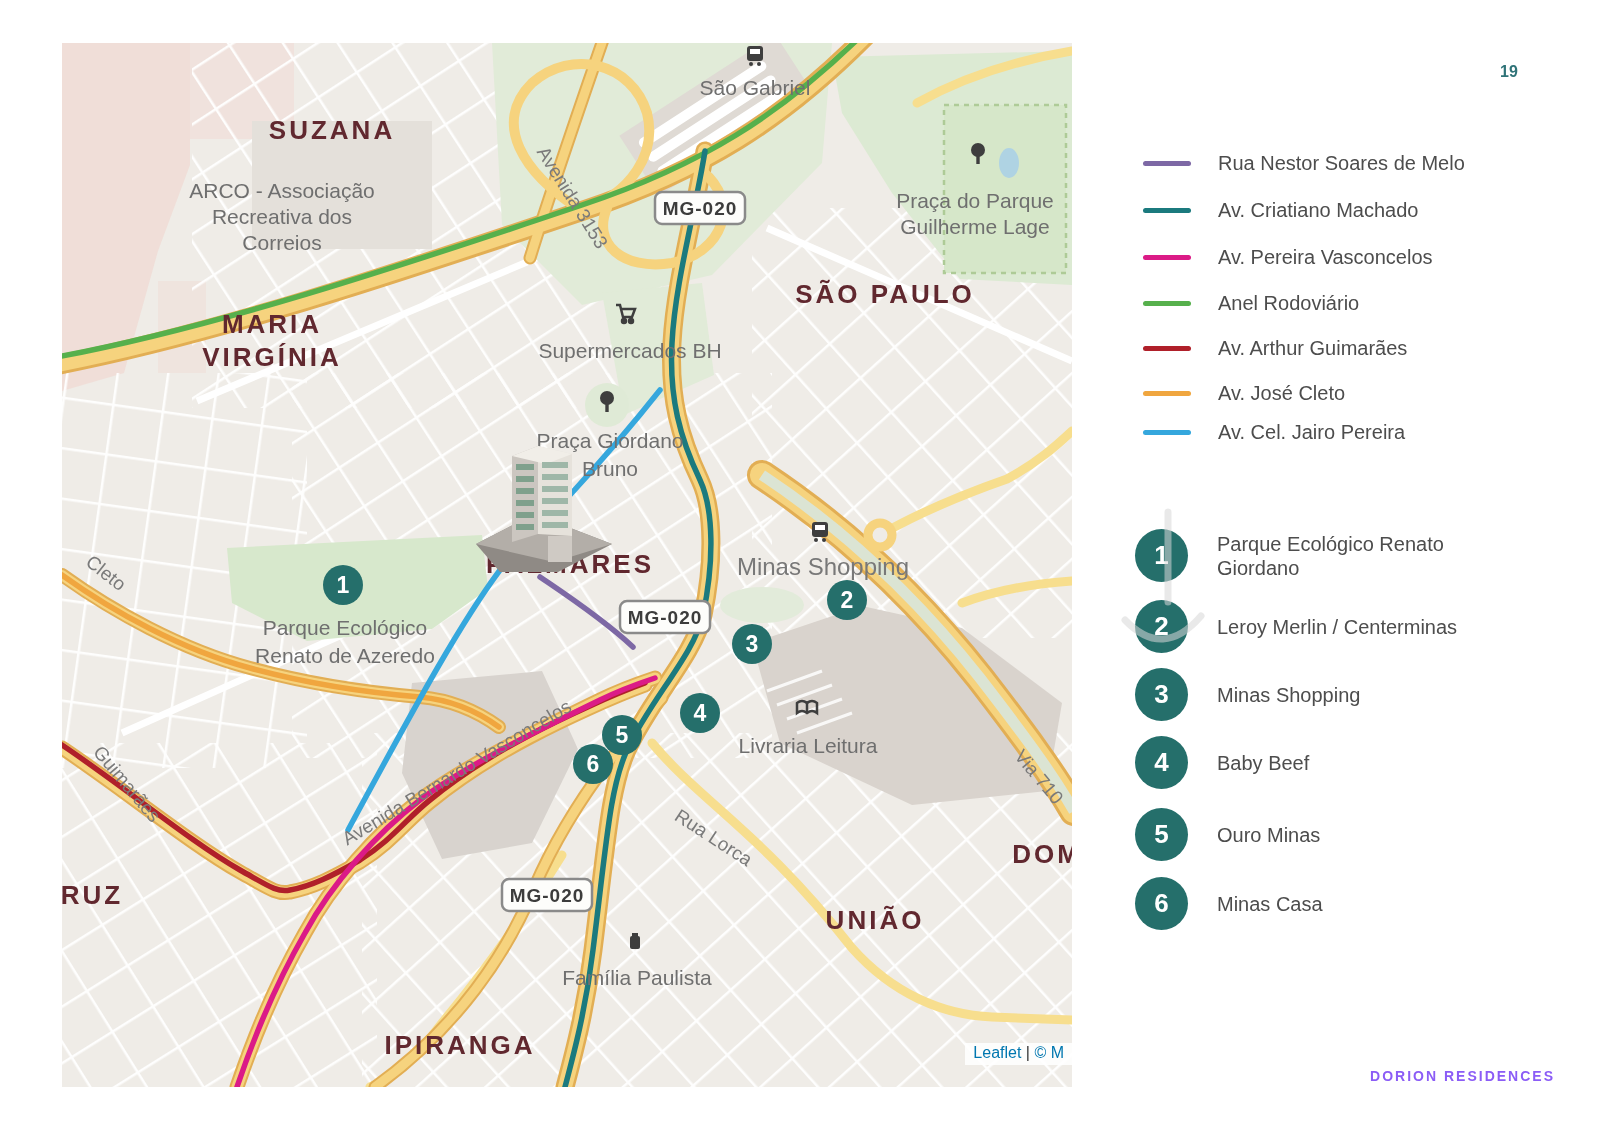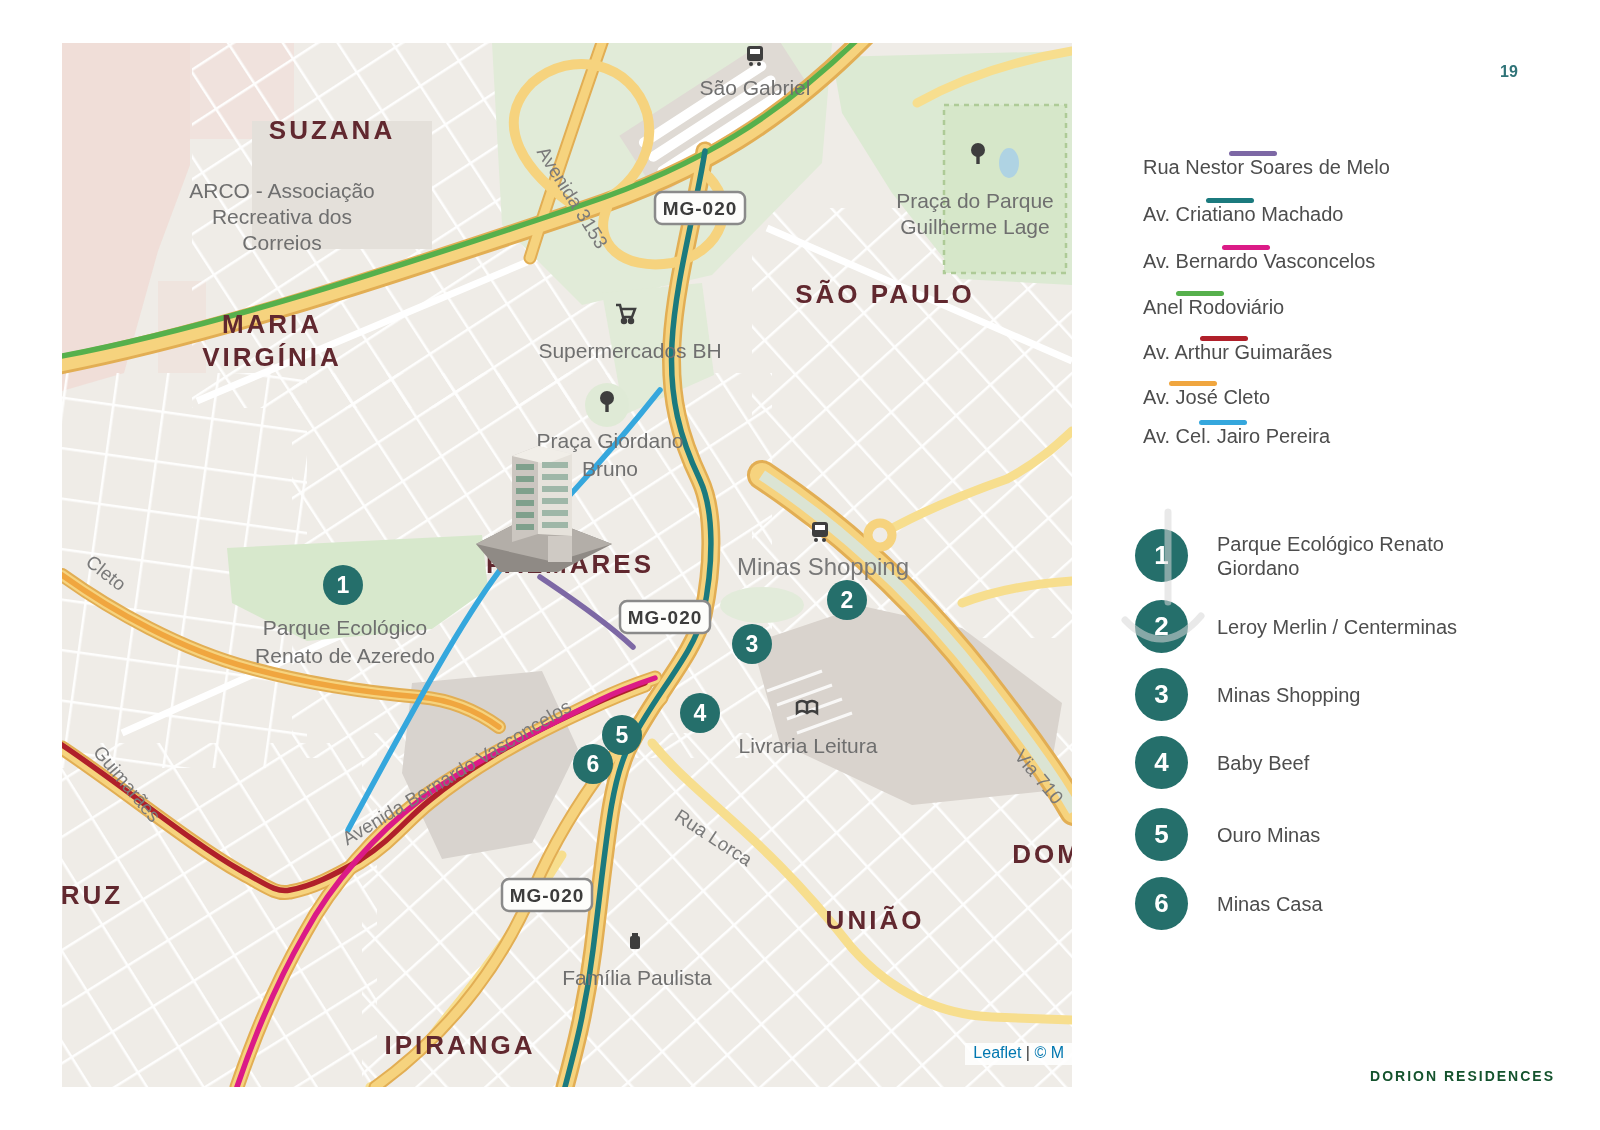--- a/index.html
+++ b/index.html
@@ -15,31 +15,31 @@
   .rd{fill:#7A7A7A;font-size:19px;font-weight:500;}
   .badge-t{fill:#3C3C3C;font-size:19px;font-weight:bold;letter-spacing:1px;}
   .mk-t{fill:#fff;font-size:23px;font-weight:bold;}
   text{text-anchor:middle;}
   #attrib{position:absolute;right:0;bottom:22px;background:rgba(255,255,255,.88);
     padding:1px 8px 3px 8px;font-size:16px;text-align:right;}
   #attrib .lf{color:#0077B0;}
   #attrib .sep{color:#333;}
 
   
-  .legend-row{position:absolute;display:flex;align-items:center;height:24px;flex-direction:column;}
+  .legend-row{position:absolute;display:flex;align-items:center;height:24px;}
   .legend-swatch{width:48px;height:5px;border-radius:3px;margin-right:27px;flex:none;}
   .legend-label{font-size:20px;color:#4D4D4D;white-space:nowrap;}
   .poi-row{position:absolute;display:flex;align-items:center;}
   .poi-circle{width:53px;height:53px;border-radius:50%;color:#fff;font-size:26px;font-weight:bold;
     display:flex;align-items:center;justify-content:center;margin-right:29px;flex:none;}
   .poi-label{font-size:20px;color:#4D4D4D;line-height:24px;white-space:nowrap;}
 
   #page-num{position:absolute;left:1500px;top:63px;font-size:16px;font-weight:bold;color:#2F7378;text-align:right;}
   #footer{position:absolute;left:1150px;top:1068px;width:405px;text-align:right;
-    font-size:14px;font-weight:bold;letter-spacing:2px;color:#14532d;}
+    font-size:14px;font-weight:bold;letter-spacing:2px;color:#8b5cf6;}
   #panel-watermark{position:absolute;left:1080px;top:480px;pointer-events:none;}
 </style>
 </head>
 <body>
 
 <div id="page">
 
   <div id="map">
     <svg width="1010" height="1044" viewBox="0 0 1010 1044">
       <defs>
@@ -304,21 +304,21 @@
   <div class="legend-row" style="left:1143px;top:151px">
     <div class="legend-swatch" style="background: rgb(125, 104, 165);"></div>
     <div class="legend-label">Rua Nestor Soares de Melo</div>
   </div>
   <div class="legend-row" style="left:1143px;top:198px">
     <div class="legend-swatch" style="background: rgb(27, 122, 126);"></div>
     <div class="legend-label">Av. Criatiano Machado</div>
   </div>
   <div class="legend-row" style="left:1143px;top:245px">
     <div class="legend-swatch" style="background: rgb(219, 27, 135);"></div>
-    <div class="legend-label">Av. Bernardo Vasconcelos</div>
+    <div class="legend-label">Av. Pereira Vasconcelos</div>
   </div>
   <div class="legend-row" style="left:1143px;top:291px">
     <div class="legend-swatch" style="background: rgb(86, 176, 76);"></div>
     <div class="legend-label">Anel Rodoviário</div>
   </div>
   <div class="legend-row" style="left:1143px;top:336px">
     <div class="legend-swatch" style="background: rgb(176, 32, 42);"></div>
     <div class="legend-label">Av. Arthur Guimarães</div>
   </div>
   <div class="legend-row" style="left:1143px;top:381px">

